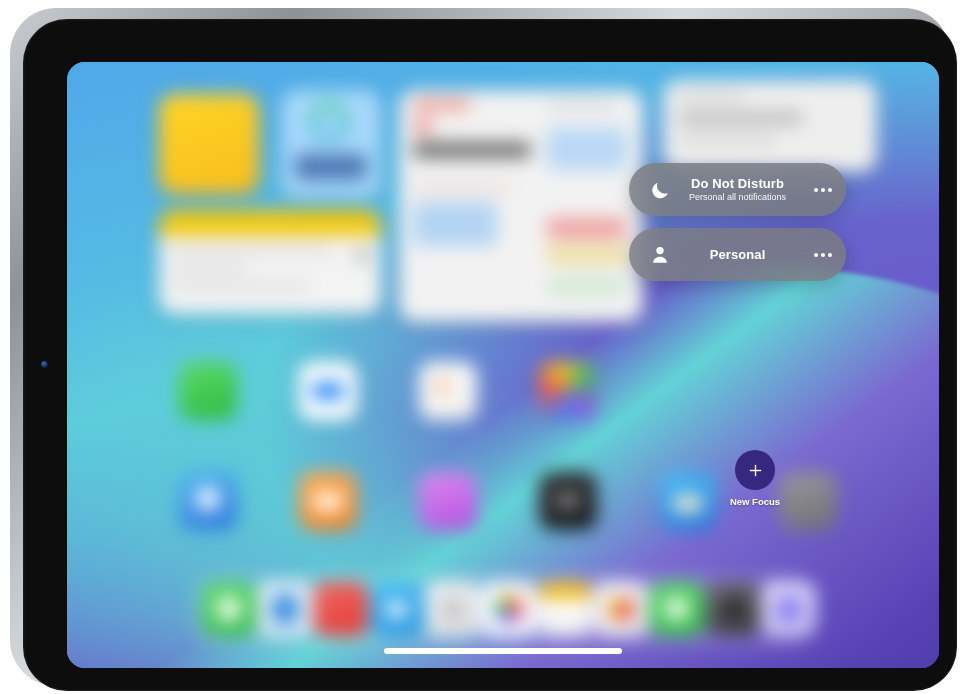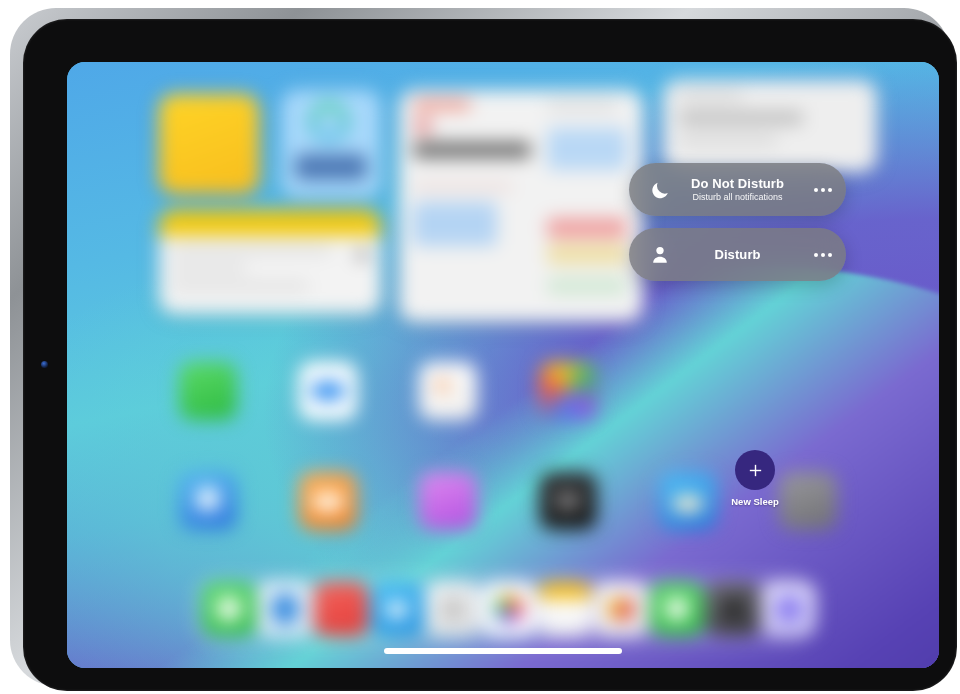--- a/index.html
+++ b/index.html
@@ -341,56 +341,56 @@
       <div id="focus-panel">
 
         <div class="focus-pill" id="pill-do-not-disturb">
           <span class="pill-icon">
             <svg viewBox="0 0 24 24">
                 <path d="M20.5 15.3A8.6 8.6 0 0 1 9.4 4.1a8.7 8.7 0 1 0 11.1 11.2z"></path>
               </svg>
           </span>
           <span class="pill-text">
             <span class="pill-title">Do Not Disturb</span>
-            <span class="pill-sub">Disturb all notifications</span>
+            <span class="pill-sub">Personal all notifications</span>
           </span>
           <span class="pill-more">
               <i></i>
               <i></i>
               <i></i>
             </span>
         </div>
 
         <div class="focus-pill" id="pill-personal">
           <span class="pill-icon">
             <svg viewBox="0 0 24 24">
                 <circle cx="12" cy="7.2" r="4"></circle>
                 <path d="M4.6 20.4c0-4 3.4-6.4 7.4-6.4s7.4 2.4 7.4 6.4z"></path>
               </svg>
           </span>
           <span class="pill-text">
-            <span class="pill-title">Disturb</span>
+            <span class="pill-title">Personal</span>
           </span>
           <span class="pill-more">
               <i></i>
               <i></i>
               <i></i>
             </span>
         </div>
 
 
 
         <div id="new-focus">
           <div id="new-focus-circle">
             <svg viewBox="0 0 24 24">
                 <line x1="12" y1="4" x2="12" y2="20"></line>
                 <line x1="4" y1="12" x2="20" y2="12"></line>
               </svg>
           </div>
-          <div id="new-focus-label">New Sleep</div>
+          <div id="new-focus-label">New Focus</div>
         </div>
 
       </div>
 
       <div id="home-indicator"></div>
 
     </div>
   </div>
 </div>
 

